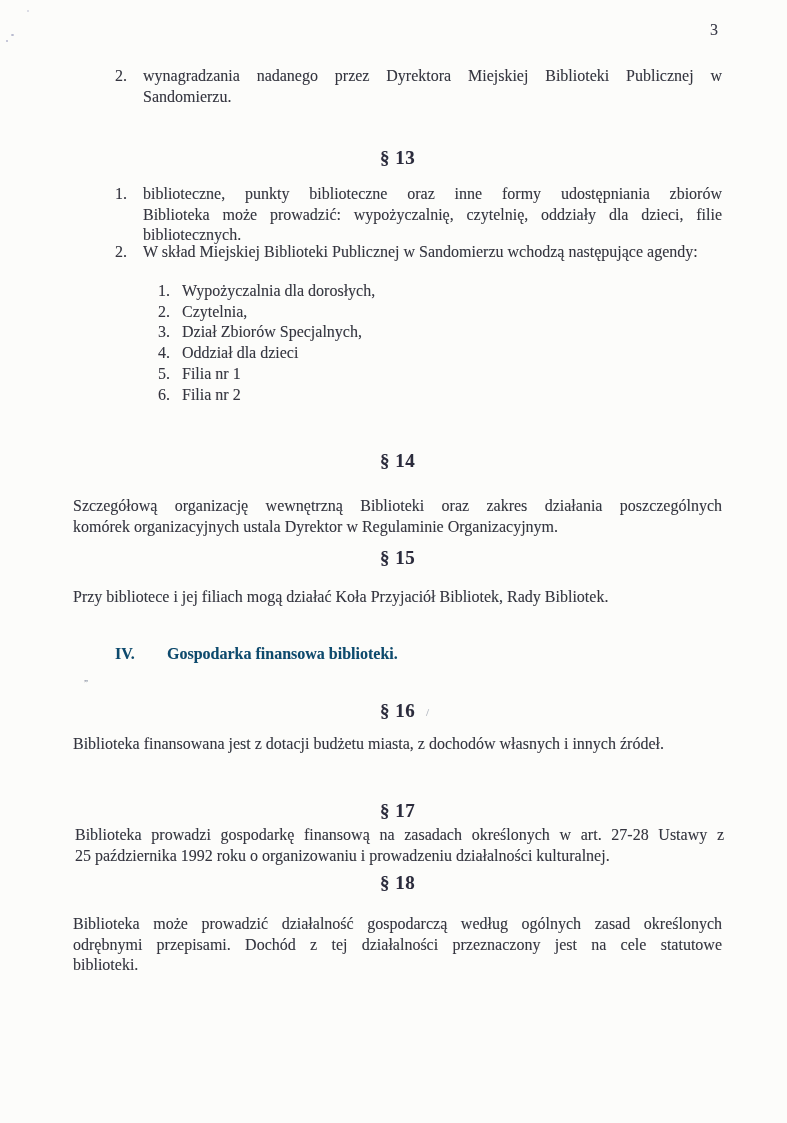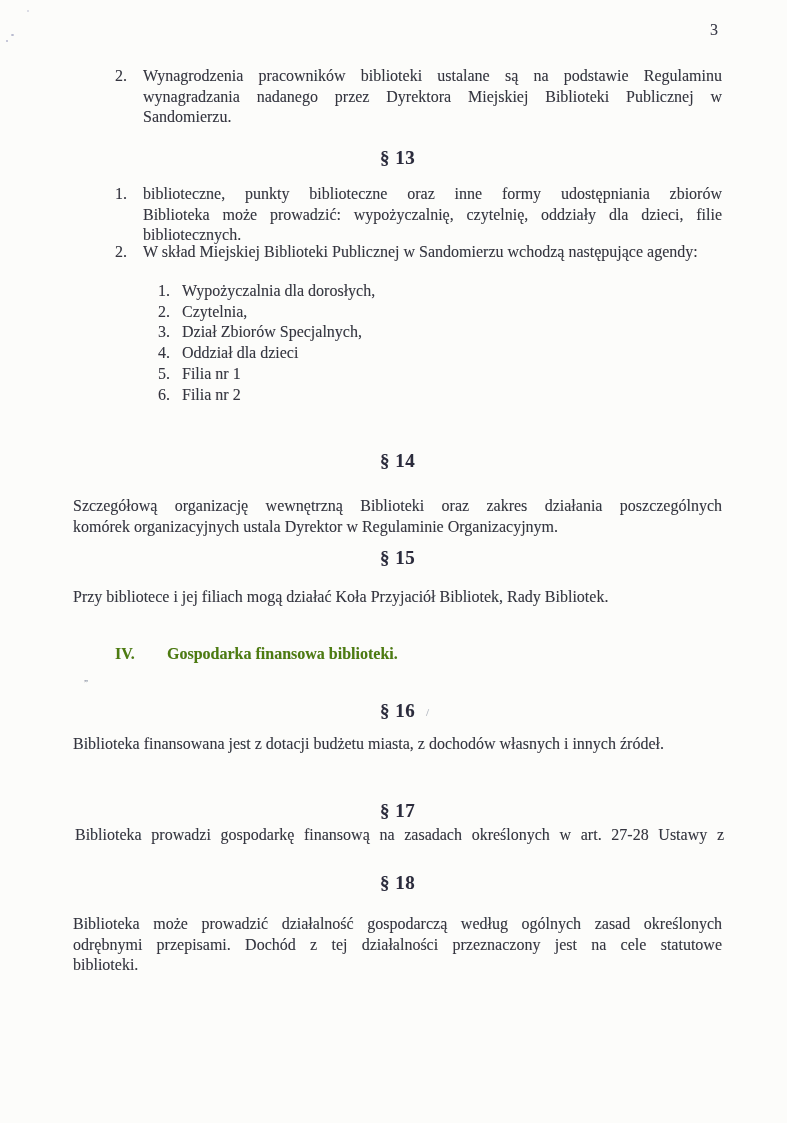--- a/index.html
+++ b/index.html
@@ -21,41 +21,40 @@
     text-align:center;font-weight:bold;font-size:19px;
     color:#2b2b3c;letter-spacing:0.5px;
   }
   .li{display:flex;}
   .num{flex:none;width:28px;}
   .txt{width:579px;}
   .jl{text-align:justify;text-align-last:justify;white-space:normal;}
   .ll{text-align:left;white-space:nowrap;}
   .sub{line-height:20.7px;}
   .sub .num{width:24px;}
-  .sec{display:flex;font-weight:bold;color:#4d7c0f;}
+  .sec{display:flex;font-weight:bold;color:#0c4a6e;}
   .sec .secnum{flex:none;width:52px;}
   .artifact{position:absolute;color:#8a93a6;}
   .speck{position:absolute;border-radius:50%;background:rgba(95,100,150,0.45);}
 </style>
 </head>
 <body>
 
 <div class="page">
 
   <span class="speck" style="left:11px;top:34px;width:3px;height:2px;"></span>
   <span class="speck" style="left:6px;top:40px;width:2px;height:2px;"></span>
   <span class="speck" style="left:27px;top:10px;width:2px;height:2px;opacity:.6;"></span>
 
   <div class="pgnum">3</div>
 
   <div class="blk" style="top:66px;left:115px;width:607px;">
     <div class="li">
       <div class="num">2.</div>
       <div class="txt">
-        <div class="jl">Wynagrodzenia pracowników biblioteki ustalane są na podstawie Regulaminu</div>
         <div class="jl">wynagradzania nadanego przez Dyrektora Miejskiej Biblioteki Publicznej w</div>
         <div class="ll">Sandomierzu.</div>
       </div>
     </div>
   </div>
 
   <div class="h" style="top:148px;">§ 13</div>
 
   <div class="blk" style="top:184px;left:115px;width:607px;">
     <div class="li">
@@ -117,20 +116,21 @@
   </div>
   <span class="artifact" style="left:84px;top:668px;font-size:9px;">„</span>
 
   <div class="h" style="top:701px;">§ 16</div>
   <span class="artifact" style="left:426px;top:702px;font-size:11px;font-weight:normal;opacity:.7;">/</span>
   <div class="blk ll" style="top:734px;left:73px;width:649px;">Biblioteka finansowana jest z dotacji budżetu miasta, z dochodów własnych i innych źródeł.</div>
 
   <div class="h" style="top:781px;margin-top:20px;">§ 17</div>
   <div class="blk" style="top:819px;left:75px;width:649px;margin-top:6px;">
     <div class="jl">Biblioteka prowadzi gospodarkę finansową na zasadach określonych w art. 27-28 Ustawy z</div>
+    <div class="ll">25 października 1992 roku o organizowaniu i prowadzeniu działalności kulturalnej.</div>
   </div>
 
   <div class="h" style="top:873px;">§ 18</div>
   <div class="blk" style="top:914px;left:73px;width:649px;">
     <div class="jl">Biblioteka może prowadzić działalność gospodarczą według ogólnych zasad określonych</div>
     <div class="jl">odrębnymi przepisami. Dochód z tej działalności przeznaczony jest na cele statutowe</div>
     <div class="ll">biblioteki.</div>
   </div>
 
 </div>

